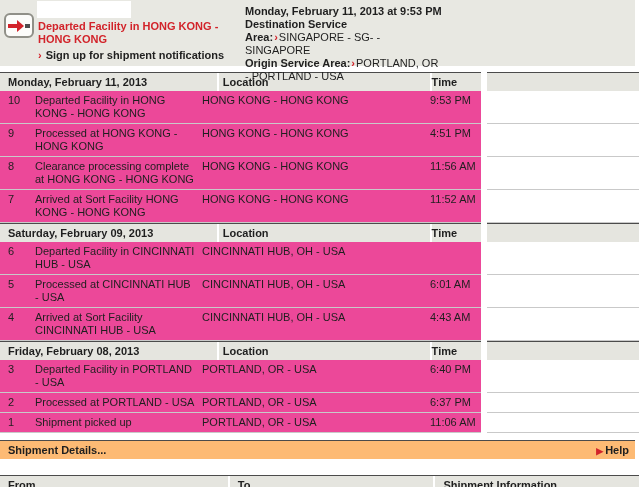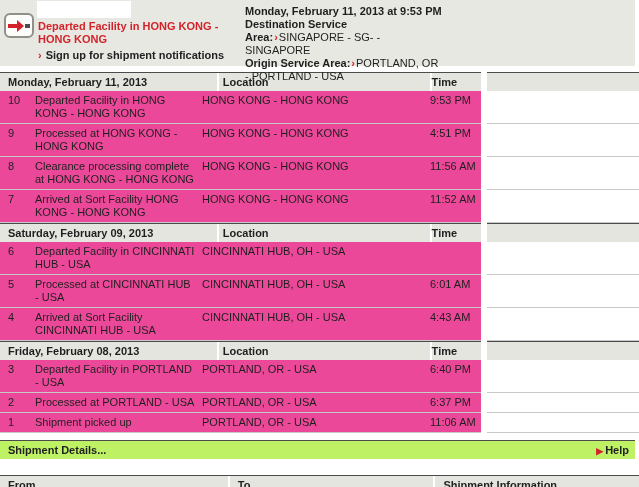--- a/index.html
+++ b/index.html
@@ -62,21 +62,21 @@
     border-bottom: 1px solid #c9c9c9; background: #ffffff;
   }
   .cnum  { width: 35px;  padding-left: 8px; }
   .cdesc { width: 161px; line-height: 13px; }
   .cloc  { width: 228px; padding-left: 6px; }
   .ctime { width: 57px;  padding-left: 6px; }
 
   
   .details-band {
     margin-top: 7px; width: 635px; height: 19px;
-    background: #bef264; border-top: 1px solid #4b4b4b;
+    background: #fdba74; border-top: 1px solid #4b4b4b;
     display: flex; align-items: center; justify-content: space-between;
     padding: 0 6px 0 8px;
   }
   .details-title { font-weight: bold; }
   .help-link { font-weight: bold; cursor: pointer; }
   .help-link .tri { color: #d2232a; font-size: 9px; margin-right: 2px; }
 
   
   .bt-header {
     margin-top: 16px; width: 639px; display: flex;

